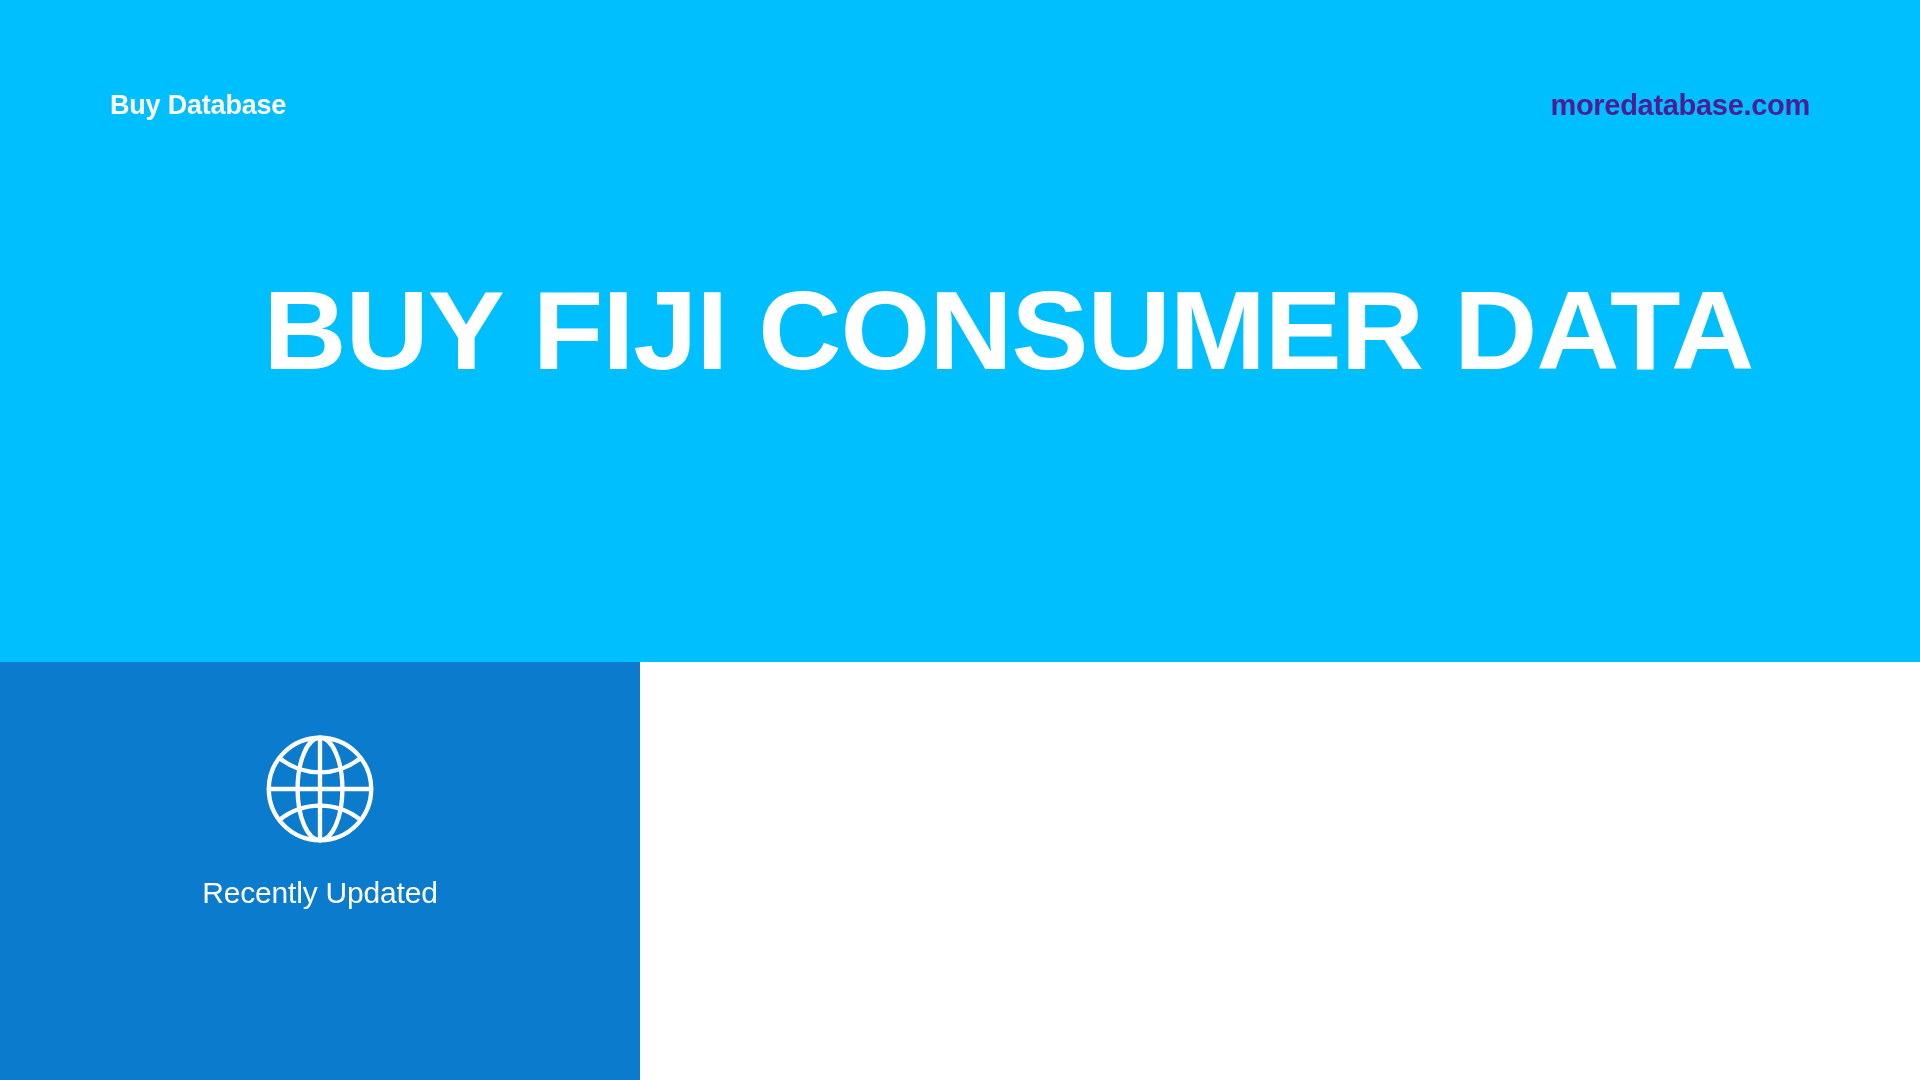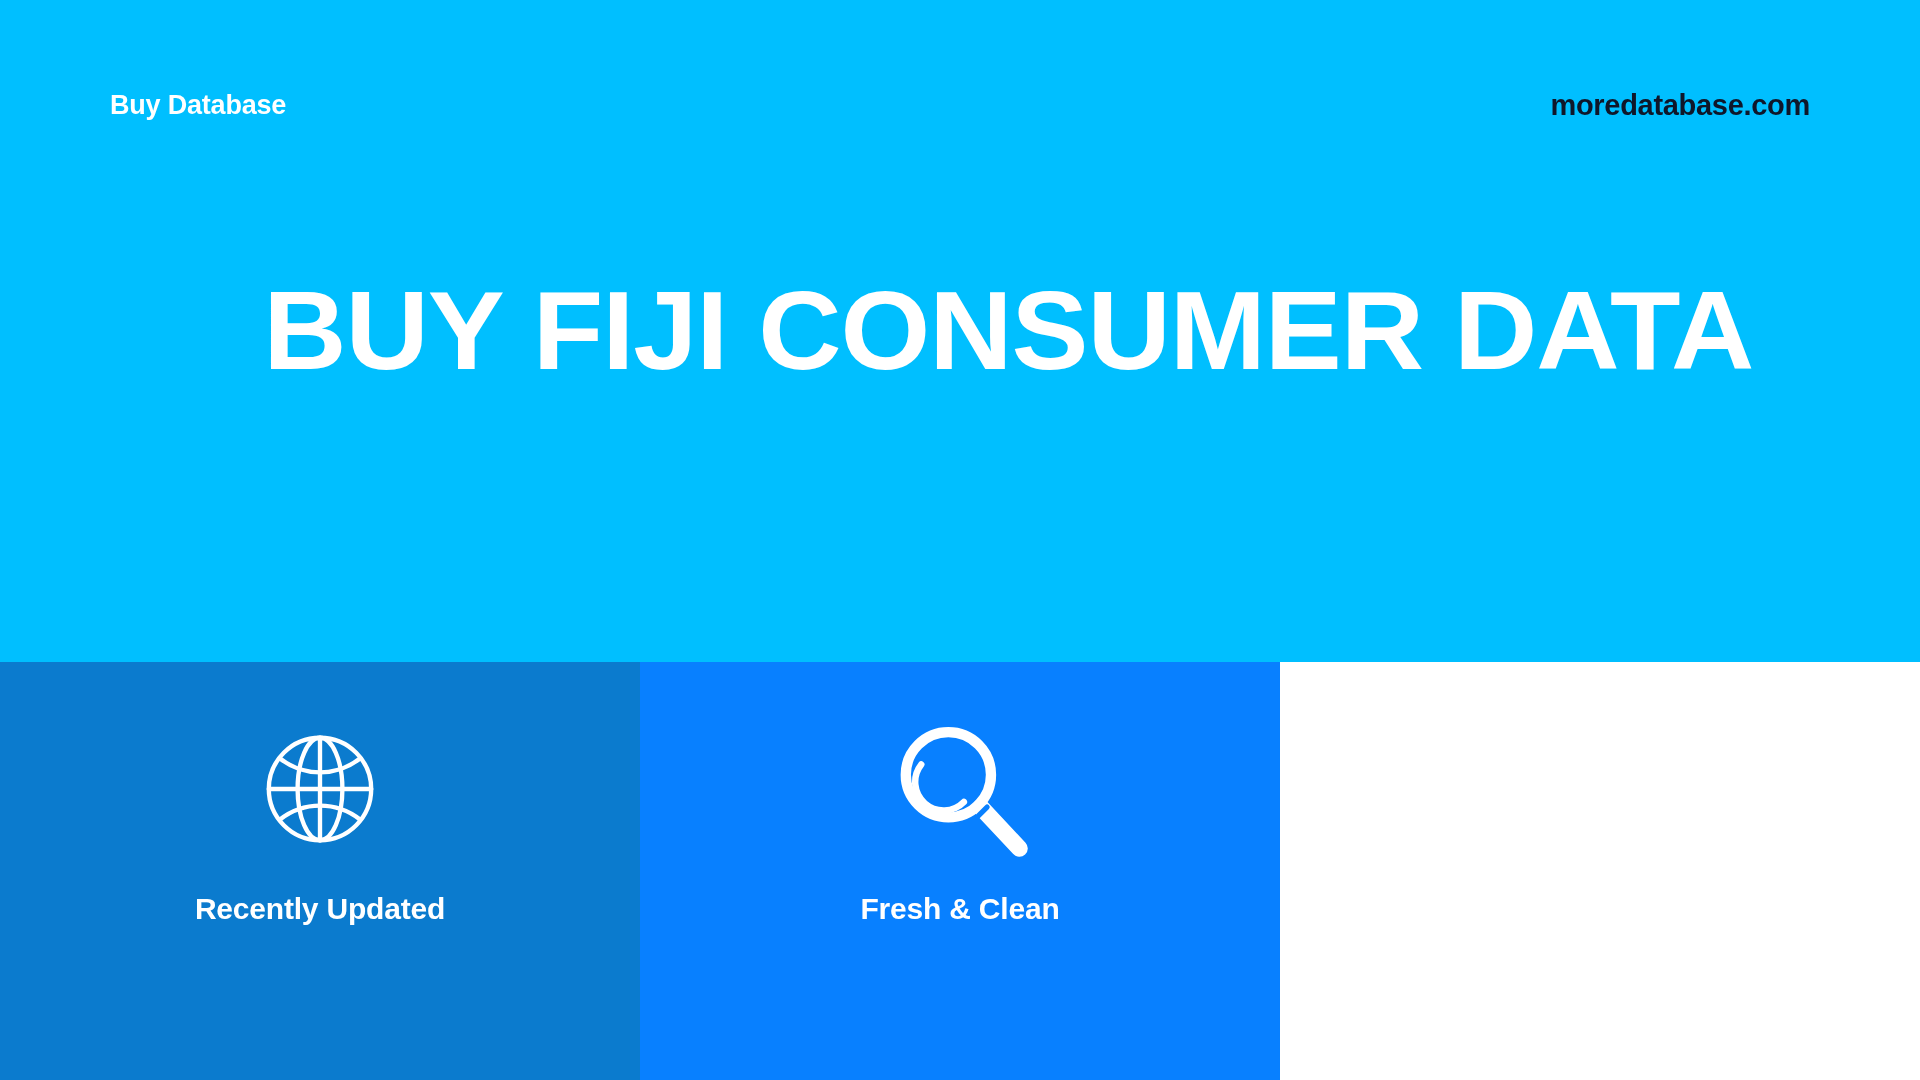--- a/index.html
+++ b/index.html
@@ -47,21 +47,21 @@
 
   .brand-left {
     color: #ffffff;
     font-size: 27px;
     font-weight: bold;
     letter-spacing: -0.2px;
     white-space: nowrap;
   }
 
   .brand-right {
-    color: #0f172a;
+    color: #4c1d95;
     font-size: 29px;
     font-weight: bold;
     letter-spacing: -0.3px;
     white-space: nowrap;
   }
 
   .hero-title-wrap {
     position: absolute;
     top: 0;
     left: 0;
@@ -107,24 +107,24 @@
 
   .feature-icon {
     margin-top: 52px;
     height: 150px;
     display: flex;
     align-items: center;
     justify-content: center;
   }
 
   .feature-label {
-    margin-top: 28px;
+    margin-top: 12px;
     color: #ffffff;
     font-size: 30px;
-    font-weight: bold;
+    font-weight: normal;
     letter-spacing: -0.2px;
     text-align: center;
     white-space: nowrap;
   }
 
   .icon-svg { display: block; }
 </style>
 </head>
 <body>
 
@@ -153,26 +153,15 @@
           <ellipse cx="50" cy="50" rx="17.5" ry="40"></ellipse>
           <line x1="50" y1="10" x2="50" y2="90"></line>
           <path d="M18.5 26 C 28 33.5, 38.5 37, 50 37 C 61.5 37, 72 33.5, 81.5 26"></path>
           <path d="M18.5 74 C 28 66.5, 38.5 63, 50 63 C 61.5 63, 72 66.5, 81.5 74"></path>
         </svg>
       </div>
       <div class="feature-label">Recently Updated</div>
     </div>
 
 
-    <div class="feature feature-3">
-      <div class="feature-icon">
-        <svg class="icon-svg" width="142" height="142" viewBox="0 0 110 110" fill="none">
-          <circle cx="46" cy="44" r="33" stroke="#ffffff" stroke-width="8"></circle>
-          <path d="M25 36 A 22 22 0 0 0 58 65" stroke="#ffffff" stroke-width="5" stroke-linecap="round" fill="none"></path>
-          <line x1="71" y1="69" x2="101" y2="101" stroke="#ffffff" stroke-width="13" stroke-linecap="round"></line>
-          <line x1="69" y1="76" x2="76" y2="69" stroke="#0880ff" stroke-width="4" stroke-linecap="round"></line>
-        </svg>
-      </div>
-      <div class="feature-label">Fresh &amp; Clean</div>
-    </div>
 
   </div>
 </div>
 
 </body></html>

